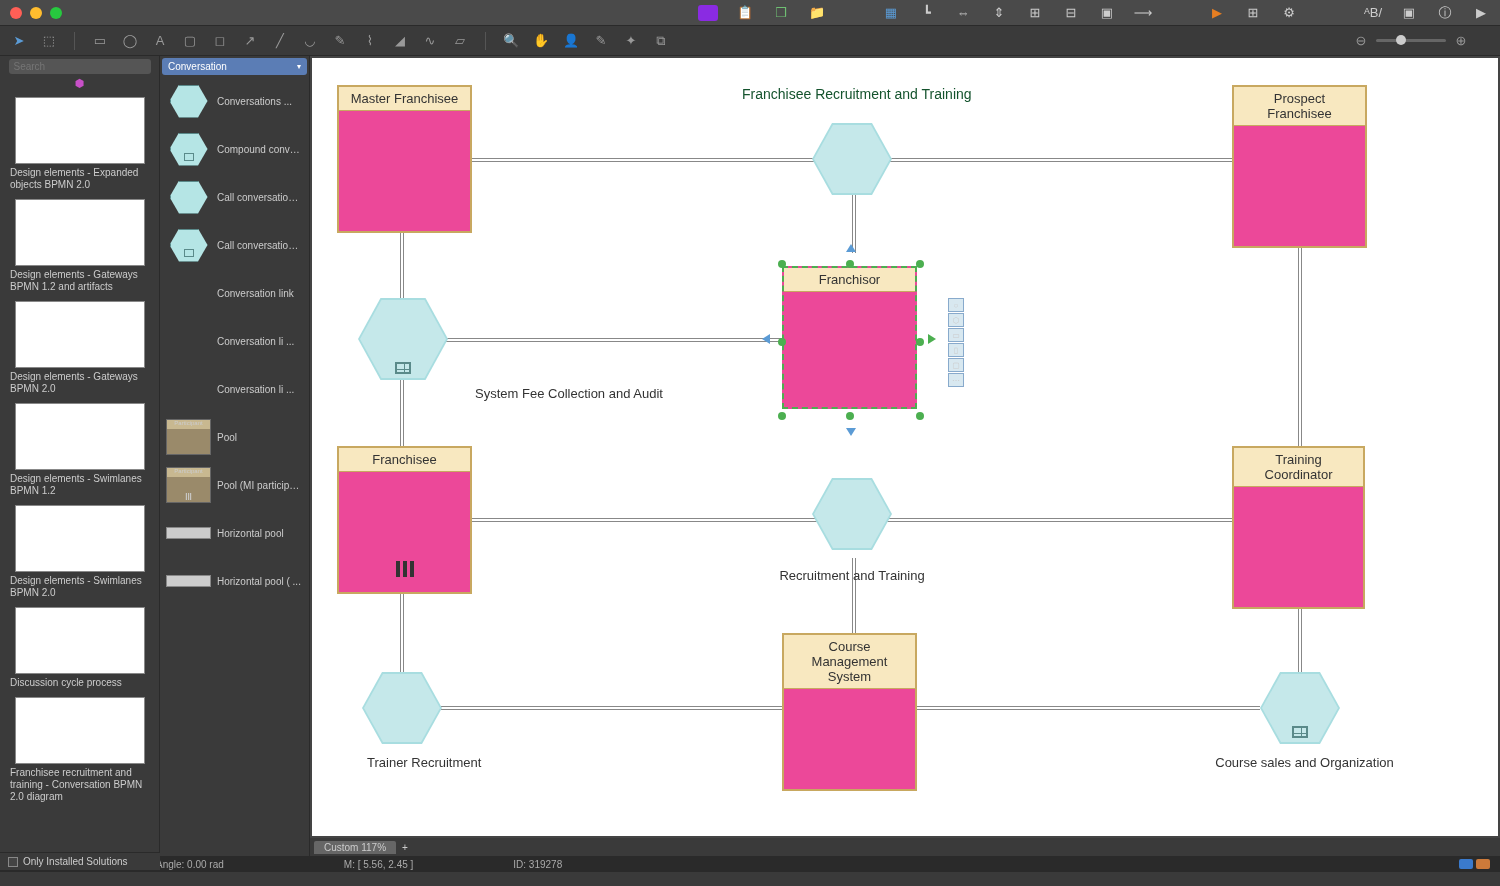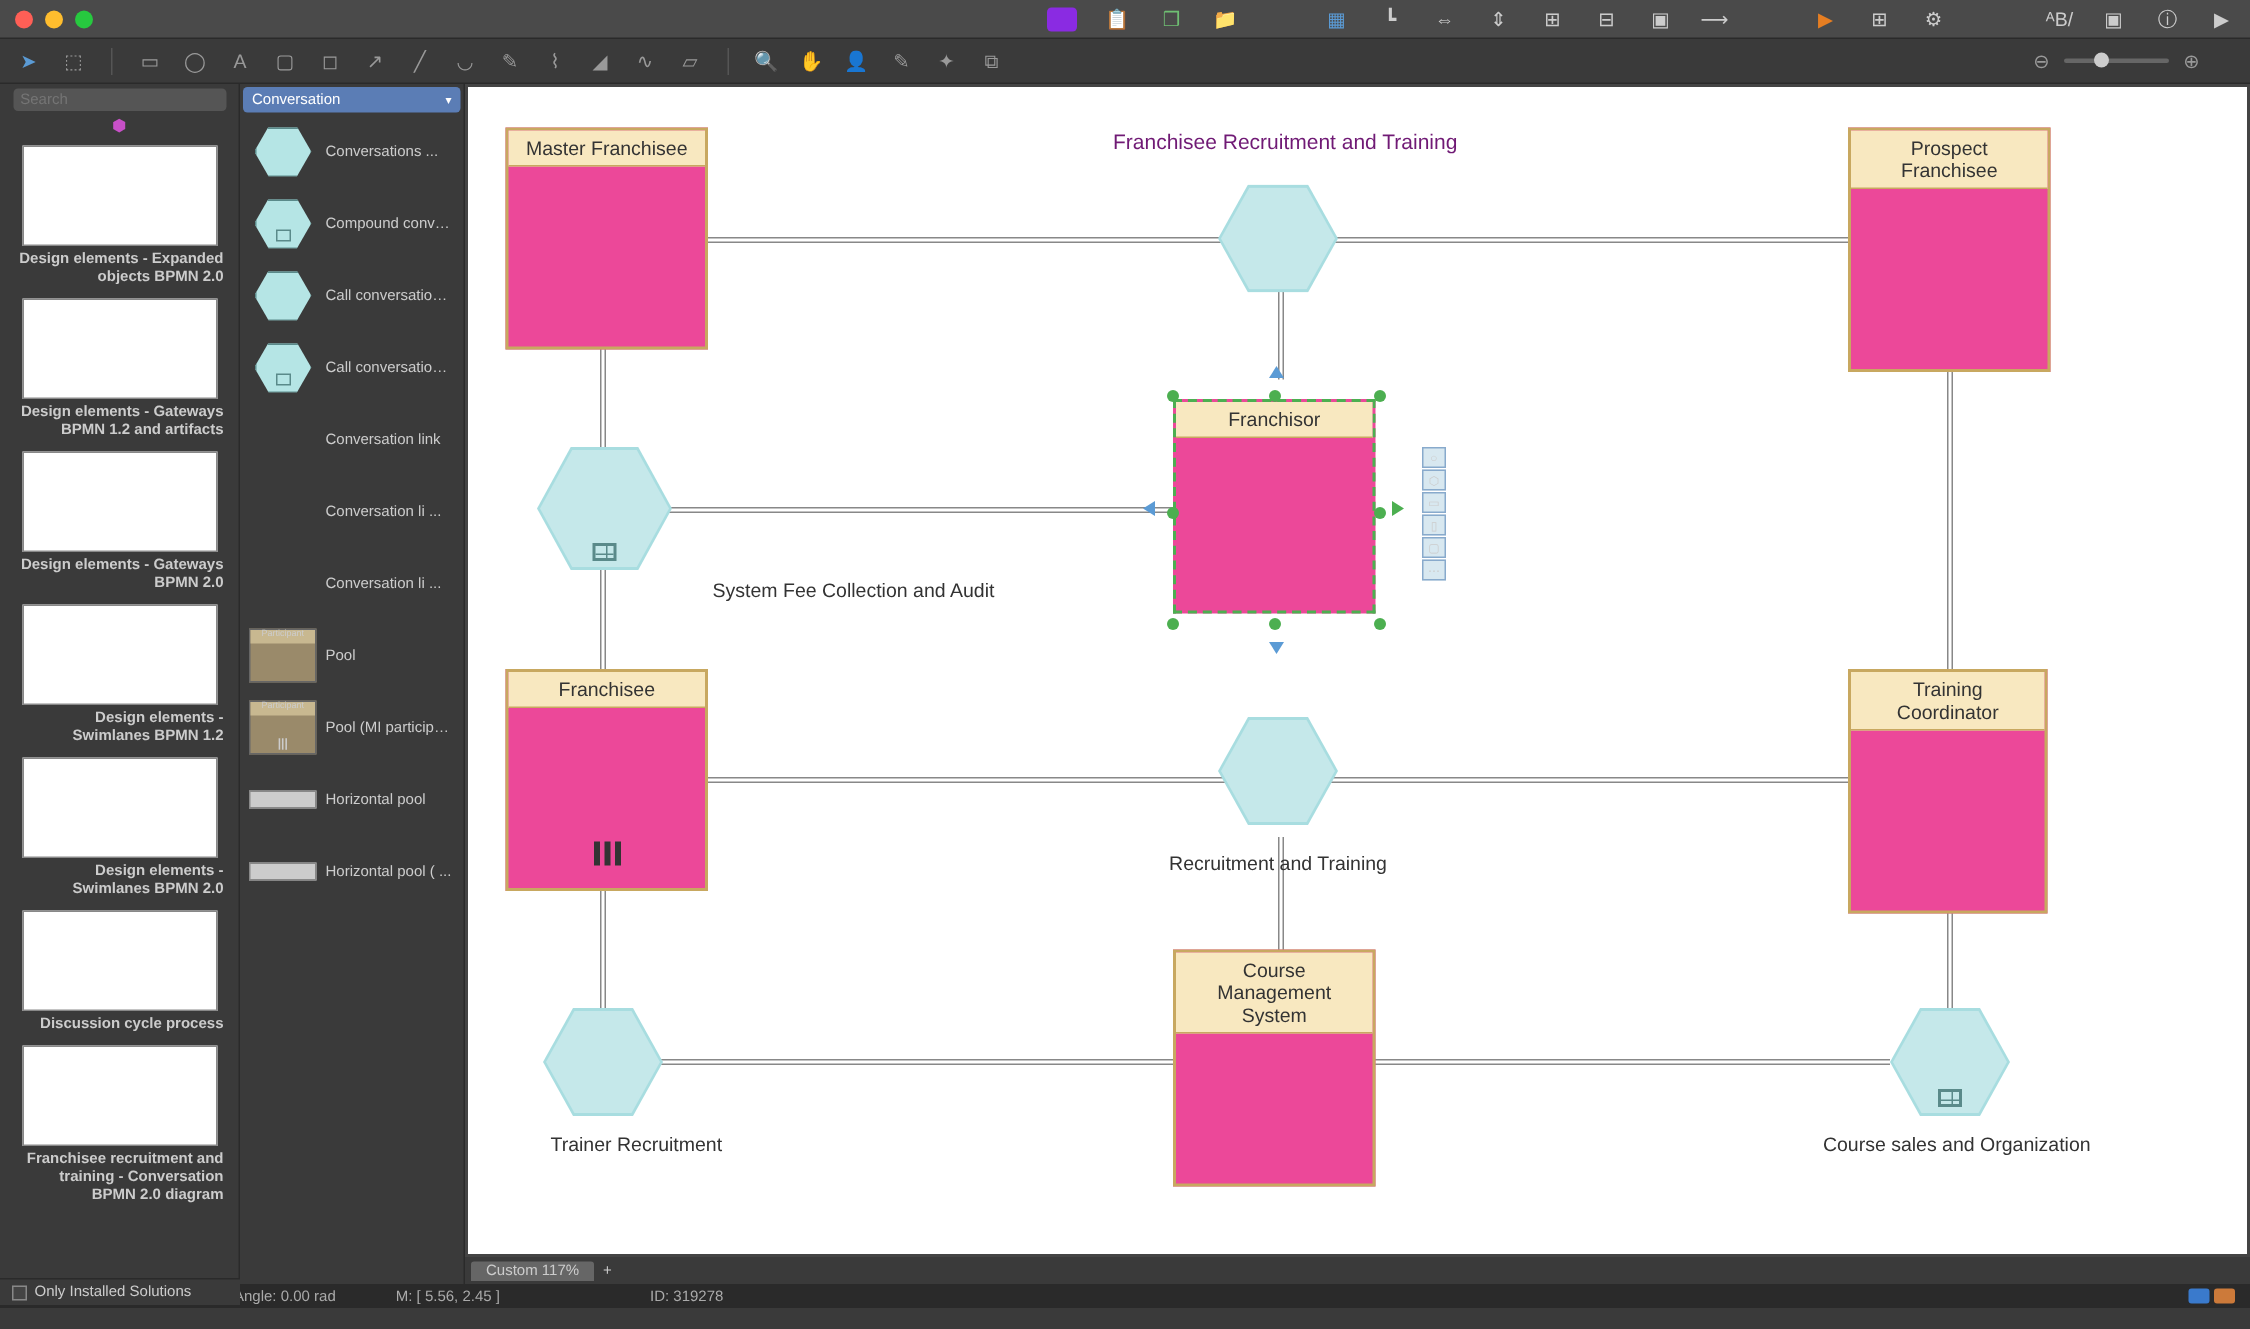--- a/index.html
+++ b/index.html
@@ -29,21 +29,21 @@
 
 .main { display: flex; height: 800px; }
 .left-panel { width: 160px; background: #3a3a3a; overflow-y: auto; border-right: 1px solid #2a2a2a; }
 .lib-panel { width: 150px; background: #3a3a3a; border-right: 1px solid #2a2a2a; overflow-y: auto; }
 .canvas-area { flex: 1; background: #444; display: flex; flex-direction: column; }
 
 
 .search-row { display: flex; align-items: center; padding: 3px 5px; gap: 3px; flex-direction: column;}
 .search-input { flex: 1; background: #555; border: none; border-radius: 3px; padding: 2px 5px; color: #888; font-size: 10px; }
 .nav-btn { color: #888; cursor: pointer; padding: 0 2px; }
-.thumb-item { padding: 4px; text-align: right; font-weight: bold; }
+.thumb-item { padding: 4px; text-align: left; }
 .thumb-img { width: 130px; height: 67px; background: #fff; margin: 0 auto 3px; border: 1px solid #888; position: relative; overflow: hidden; }
 .thumb-label { color: #ccc; font-size: 10px; line-height: 12px; padding: 0 6px; }
 
 
 .lib-header { background: #5b7db5; color: #fff; padding: 3px 6px; font-size: 10px; display: flex; align-items: center; border-radius: 3px; margin: 2px;}
 .lib-header::after { content: "▾"; margin-left: auto; font-size: 8px;}
 .lib-item { display: flex; align-items: center; padding: 4px 6px; gap: 6px; cursor: pointer; }
 .lib-shape { width: 45px; height: 40px; display: flex; align-items: center; justify-content: center; flex-shrink: 0; }
 .lib-label { font-size: 10px; color: #ccc; white-space: nowrap; overflow: hidden; text-overflow: ellipsis; }
 .mini-hex { width: 38px; height: 33px; background: #b5e5e5; clip-path: polygon(25% 0%, 75% 0%, 100% 50%, 75% 100%, 25% 100%, 0% 50%); border: 1px solid #5a8a8a; position:relative;}
@@ -68,21 +68,21 @@
 .hex-sub::before { content:""; position:absolute; top:5px; left:0; right:0; height:1px; background:#5a8a8a;}
 .hex-sub::after { content:""; position:absolute; left:7px; top:0; bottom:0; width:1px; background:#5a8a8a;}
 
 .hexagon.large { width: 90px; height: 82px; }
 .multi-instance { position: absolute; bottom: 15px; left: 50%; transform: translateX(-50%); display: flex; gap: 3px; }
 .multi-instance span { width: 4px; height: 16px; background: #333; }
 
 .conn-line { position: absolute; background: transparent; border-top: 4px double #888; }
 .conn-line.v { border-top: none; border-left: 4px double #888; }
 
-.diagram-title { position: absolute; font-size: 14px; color: #701a75; }
+.diagram-title { position: absolute; font-size: 14px; color: #14532d; }
 .hex-label { position: absolute; font-size: 13px; color: #333; text-align: center; }
 
 .handle { position: absolute; width: 8px; height: 8px; background: #4CAF50; border-radius: 50%; }
 .arrow-handle { position: absolute; width: 0; height: 0; }
 .arrow-handle.up { border-left: 5px solid transparent; border-right: 5px solid transparent; border-bottom: 8px solid #5b9bd5; }
 .arrow-handle.down { border-left: 5px solid transparent; border-right: 5px solid transparent; border-top: 8px solid #5b9bd5; }
 .arrow-handle.left { border-top: 5px solid transparent; border-bottom: 5px solid transparent; border-right: 8px solid #5b9bd5; }
 .arrow-handle.right { border-top: 5px solid transparent; border-bottom: 5px solid transparent; border-left: 8px solid #4CAF50; }
 
 .action-panel { position: absolute; display: flex; flex-direction: column; gap: 1px; }
@@ -387,19 +387,19 @@
 </div>
 
 <div class="bottom-left">
   <div class="checkbox"></div>
   <span>Only Installed Solutions</span>
 </div>
 
 <div class="statusbar">
   <span>Ready</span>
   <span>W: 1.20,  H: 1.30,  Angle: 0.00 rad</span>
-  <span style="">M: [ 5.56, 2.45 ]</span>
+  <span style="margin-left:80px">M: [ 5.56, 2.45 ]</span>
   <span style="margin-left:60px">ID: 319278</span>
   <div class="right">
     <div class="status-pill" style="background:#3a7acc"></div>
     <div class="status-pill" style="background:#cc7a3a"></div>
   </div>
 </div>
 
 </body></html>

